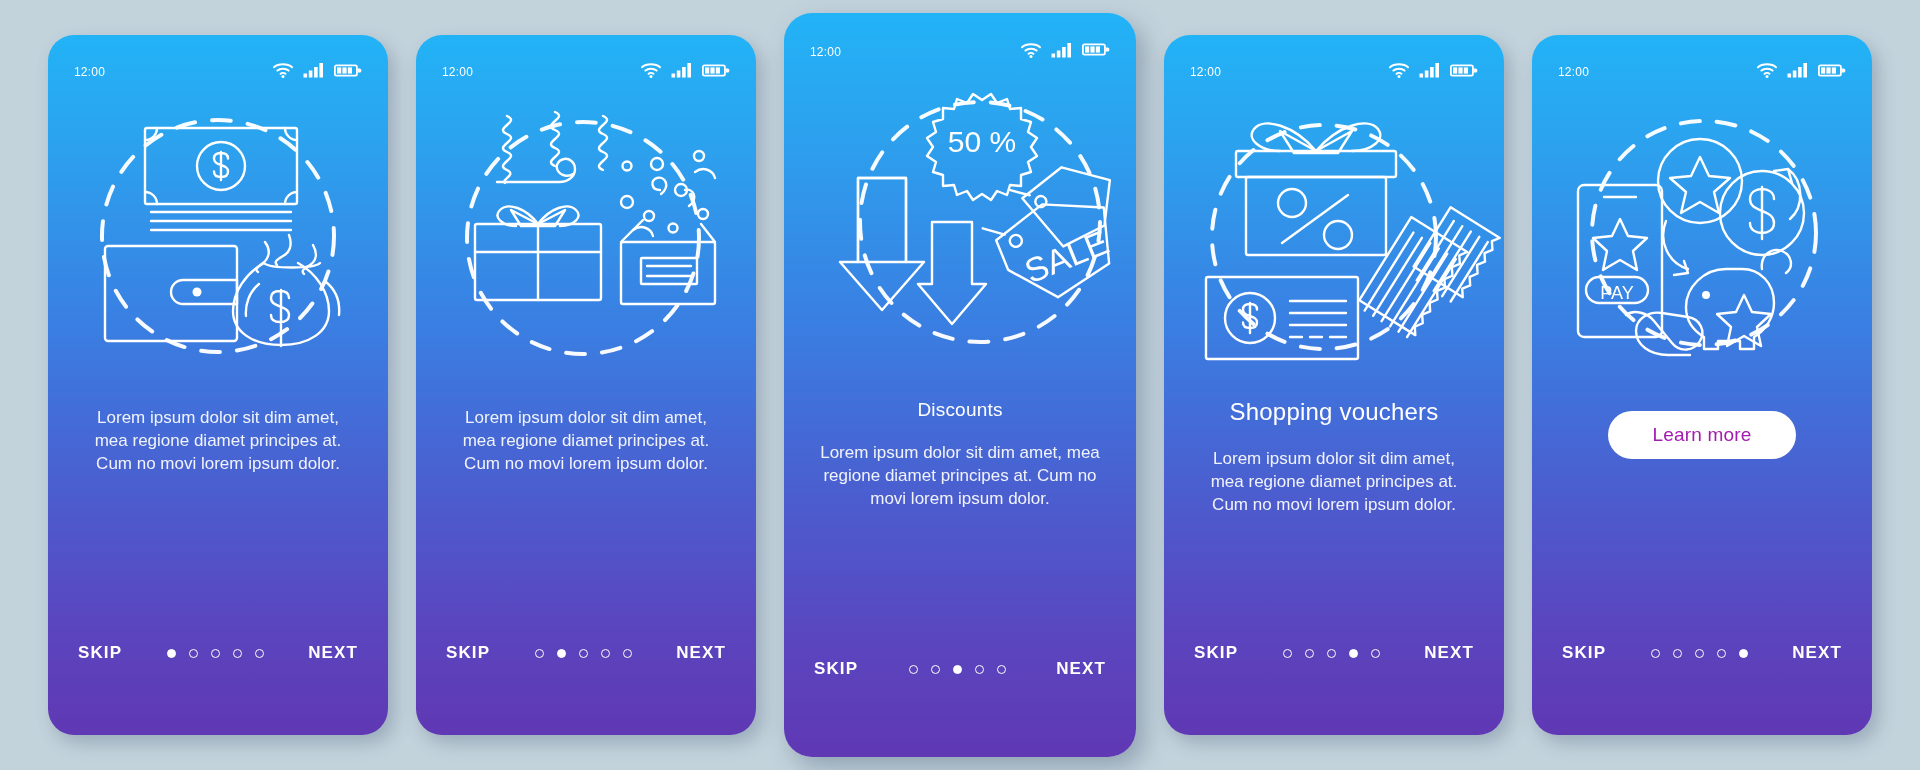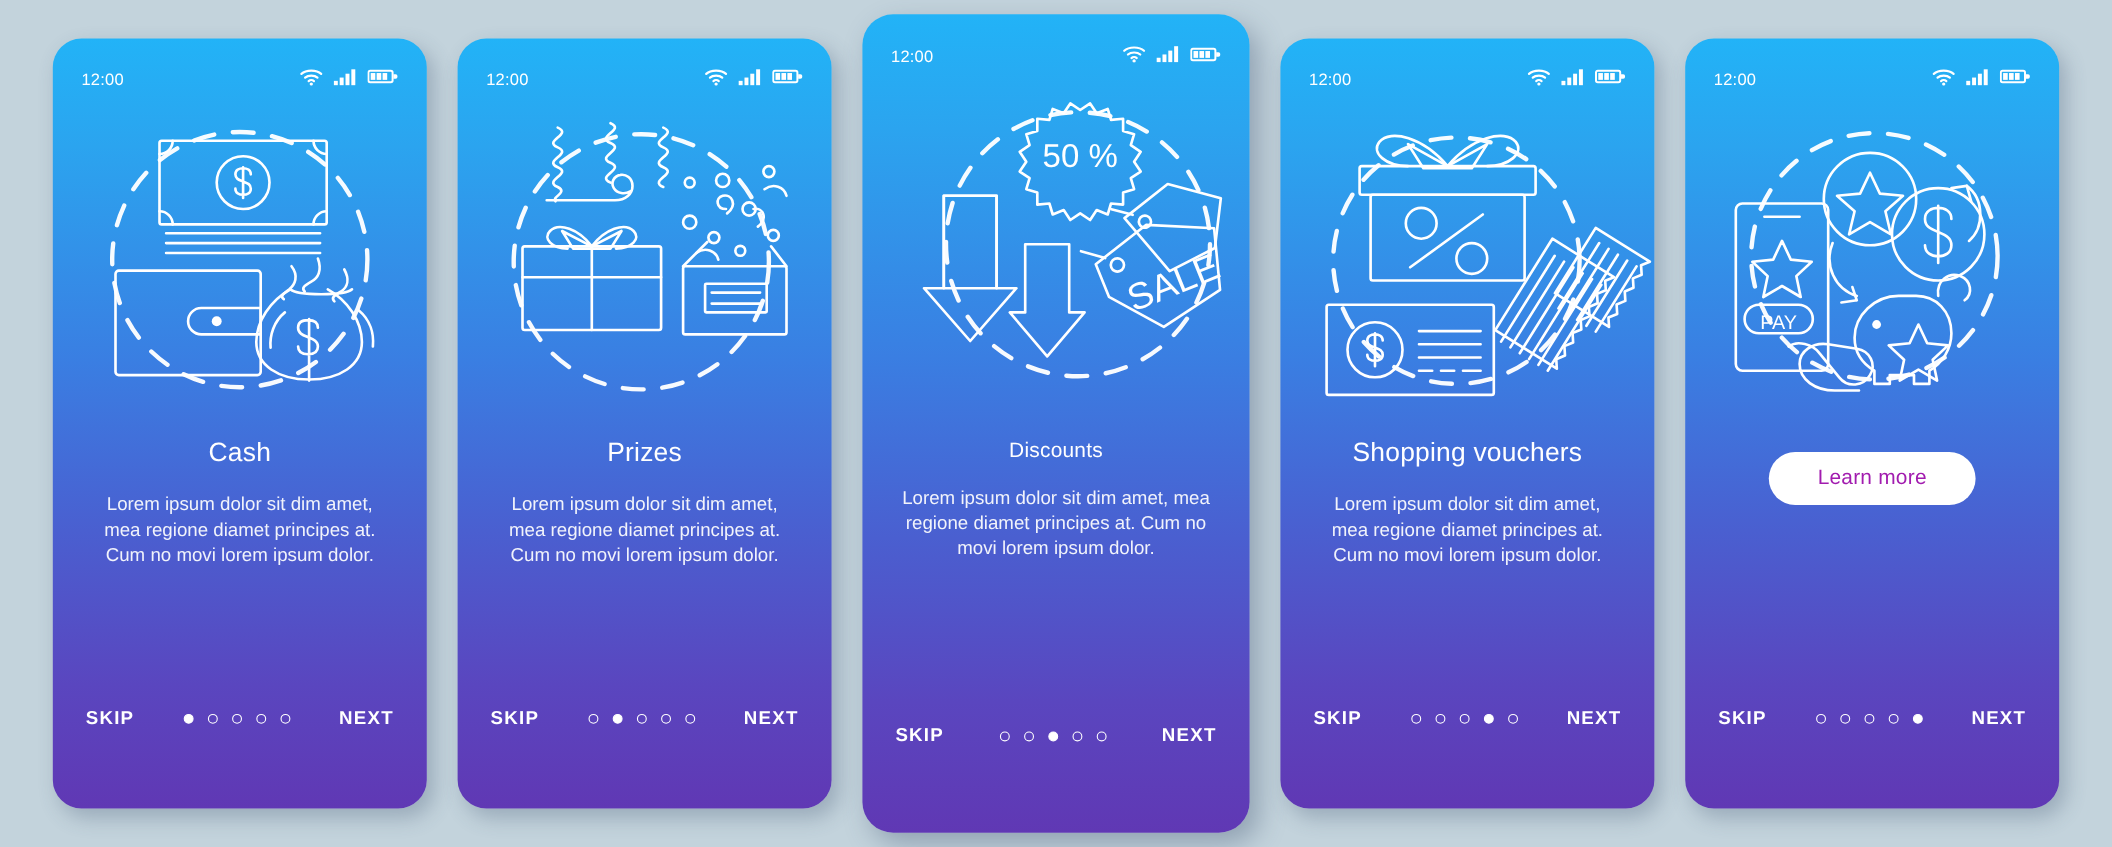--- a/index.html
+++ b/index.html
@@ -42,21 +42,21 @@
   }
 
   
   .statusbar {
     display: flex; align-items: center; justify-content: space-between;
     padding: 24px 26px 0 26px;
     height: 50px;
   }
   .phone.featured .statusbar { padding-top: 27px; }
   .clock {
-    font-size: 15px; font-weight: 500; letter-spacing: .2px; color: #ffffff;
+    font-size: 12px; font-weight: 500; letter-spacing: .2px; color: #ffffff;
   }
   .status-icons { display: flex; align-items: center; gap: 9px; }
 
   
   .art-wrap {
     flex: 0 0 auto;
     height: 300px;
     display: flex; align-items: center; justify-content: center;
     padding-top: 6px;
   }
@@ -167,21 +167,20 @@
       <circle cx="114" cy="186" r="4.5" fill="#fff" stroke="none"></circle>
       <path d="M182 136 c7 9 3 17 -2 21 c-7 5 -8 7 -5 9 M206 129 c4 11 0 18 -6 21 c-7 4 -9 6 -6 9 M230 139 c5 9 3 16 -3 20 c-7 4 -9 6 -6 9"></path>
       <path d="M181 157 c-18 10 -31 29 -31 48 c0 21 20 34 48 34 c28 0 48 -13 48 -34 c0 -19 -13 -38 -31 -48"></path>
       <path d="M181 157 c6 6 50 6 56 0"></path>
       <path d="M176 178 c-10 8 -14 21 -13 32 M243 176 c11 9 14 22 13 33"></path>
       <path d="M198 176 v56 M206 184 c0-5-4-7-9-7s-9 2-9 7 4 6.5 9 8.5 9 3.5 9 8.5-4 7-9 7-9-2-9-7" transform="translate(0,8)"></path>
     </g>
   </svg>
     </div>
 
-    <div class="title">Cash</div>
     <div class="desc">Lorem ipsum dolor sit dim amet, mea regione diamet principes at. Cum no movi lorem ipsum dolor.</div>
 
     <div class="footer">
       <button class="navlink">SKIP</button>
       <span class="dots">
           <span class="dot active"></span>
           <span class="dot"></span>
           <span class="dot"></span>
           <span class="dot"></span>
           <span class="dot"></span>
@@ -246,21 +245,20 @@
       <circle cx="222" cy="122" r="4.5"></circle>
             <circle cx="176" cy="60" r="4.5"></circle>
       <path d="M210 88 c10 -8 4 -18 -4 -16 c-7 2 -6 12 3 12"></path>
       <path d="M238 100 c10 -8 4 -18 -4 -16"></path>
       <path d="M182 124 c8 -6 18 -2 20 6"></path>
       <path d="M244 66 c8 -6 18 -2 20 6"></path>
     </g>
   </svg>
     </div>
 
-    <div class="title">Prizes</div>
     <div class="desc">Lorem ipsum dolor sit dim amet, mea regione diamet principes at. Cum no movi lorem ipsum dolor.</div>
 
     <div class="footer">
       <button class="navlink">SKIP</button>
       <span class="dots">
           <span class="dot"></span>
           <span class="dot active"></span>
           <span class="dot"></span>
           <span class="dot"></span>
           <span class="dot"></span>

